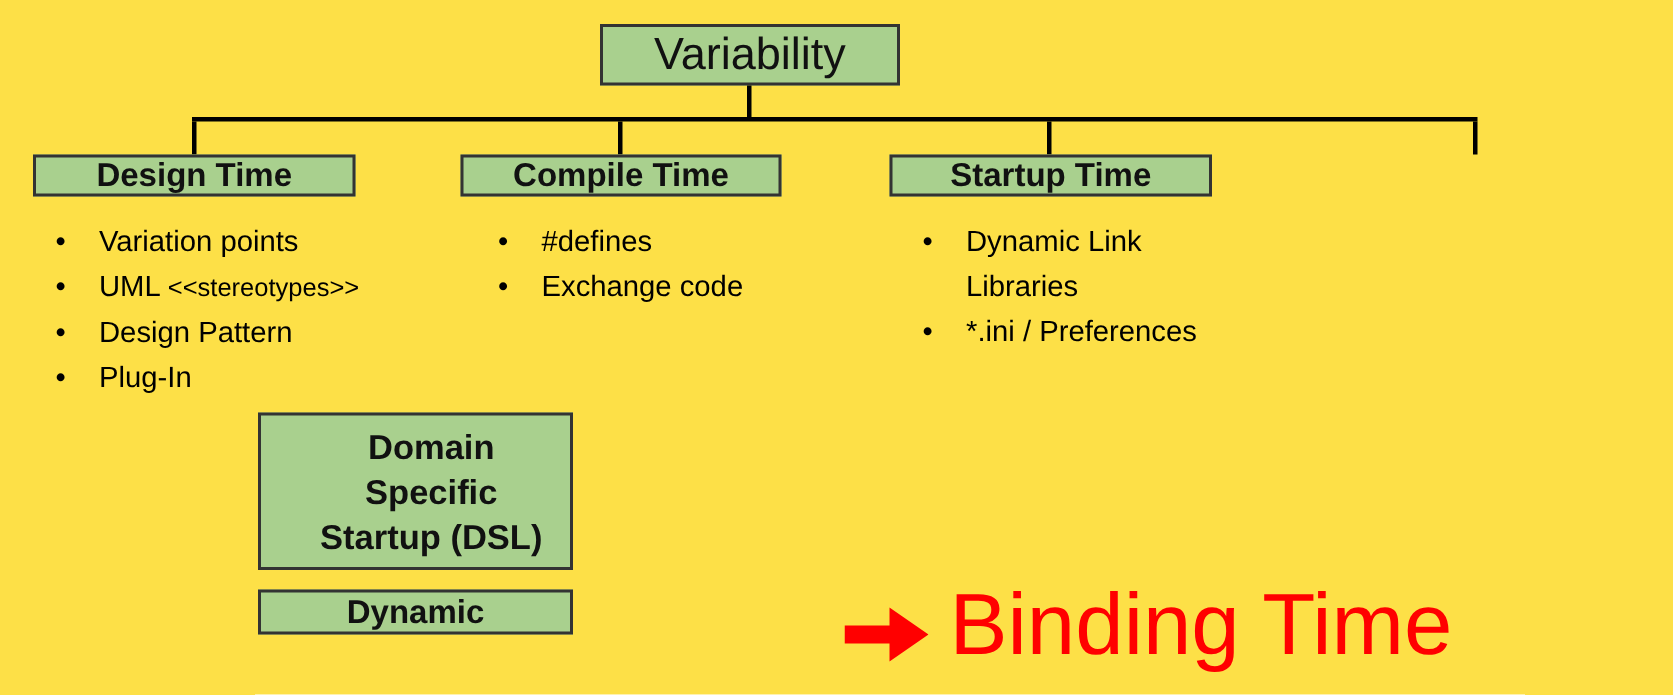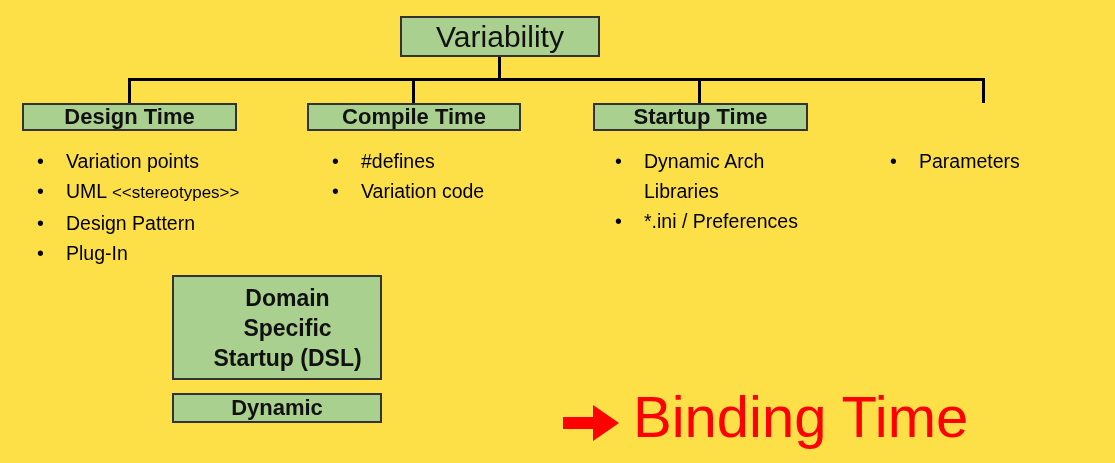--- a/index.html
+++ b/index.html
@@ -79,32 +79,29 @@
 
   <ul class="blist list-design">
     <li><span class="li-text">Variation points</span></li>
     <li><span class="li-text">UML </span><span class="small-txt">&lt;&lt;stereotypes&gt;&gt;</span></li>
     <li><span class="li-text">Design Pattern</span></li>
     <li><span class="li-text">Plug-In</span></li>
   </ul>
 
   <ul class="blist list-compile">
     <li><span class="li-text">#defines</span></li>
-    <li><span class="li-text">Variation code</span></li>
+    <li><span class="li-text">Exchange code</span></li>
   </ul>
 
   <ul class="blist list-startup">
-    <li><span class="li-text">Dynamic Arch
+    <li><span class="li-text">Dynamic Link
 Libraries</span></li>
     <li><span class="li-text">*.ini / Preferences</span></li>
   </ul>
 
-  <ul class="blist list-runtime">
-    <li><span class="li-text">Parameters</span></li>
-  </ul>
 
   <div class="gbox dsl-box">
     <div>Domain</div>
     <div>Specific</div>
     <div>Startup (DSL)</div>
   </div>
 
   <div class="gbox aspects-box">
     <span>Dynamic</span>
   </div>

